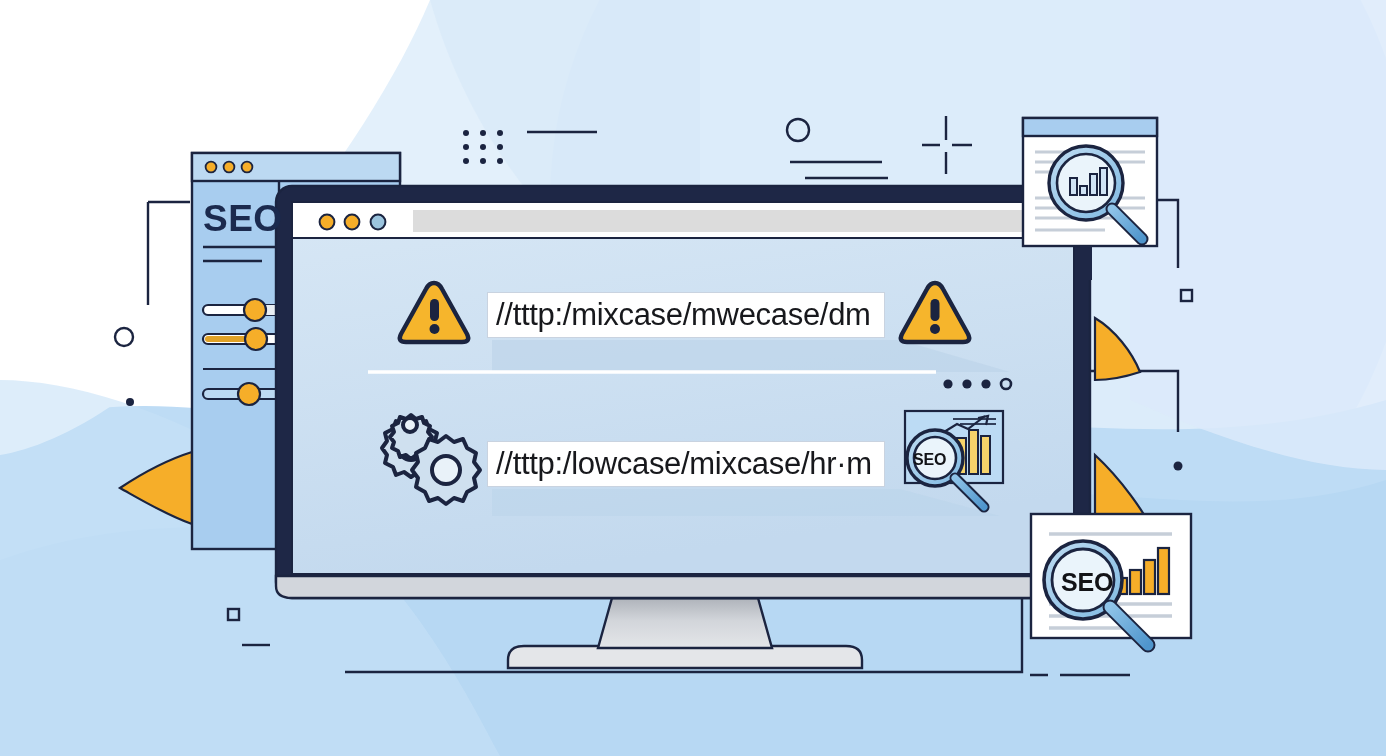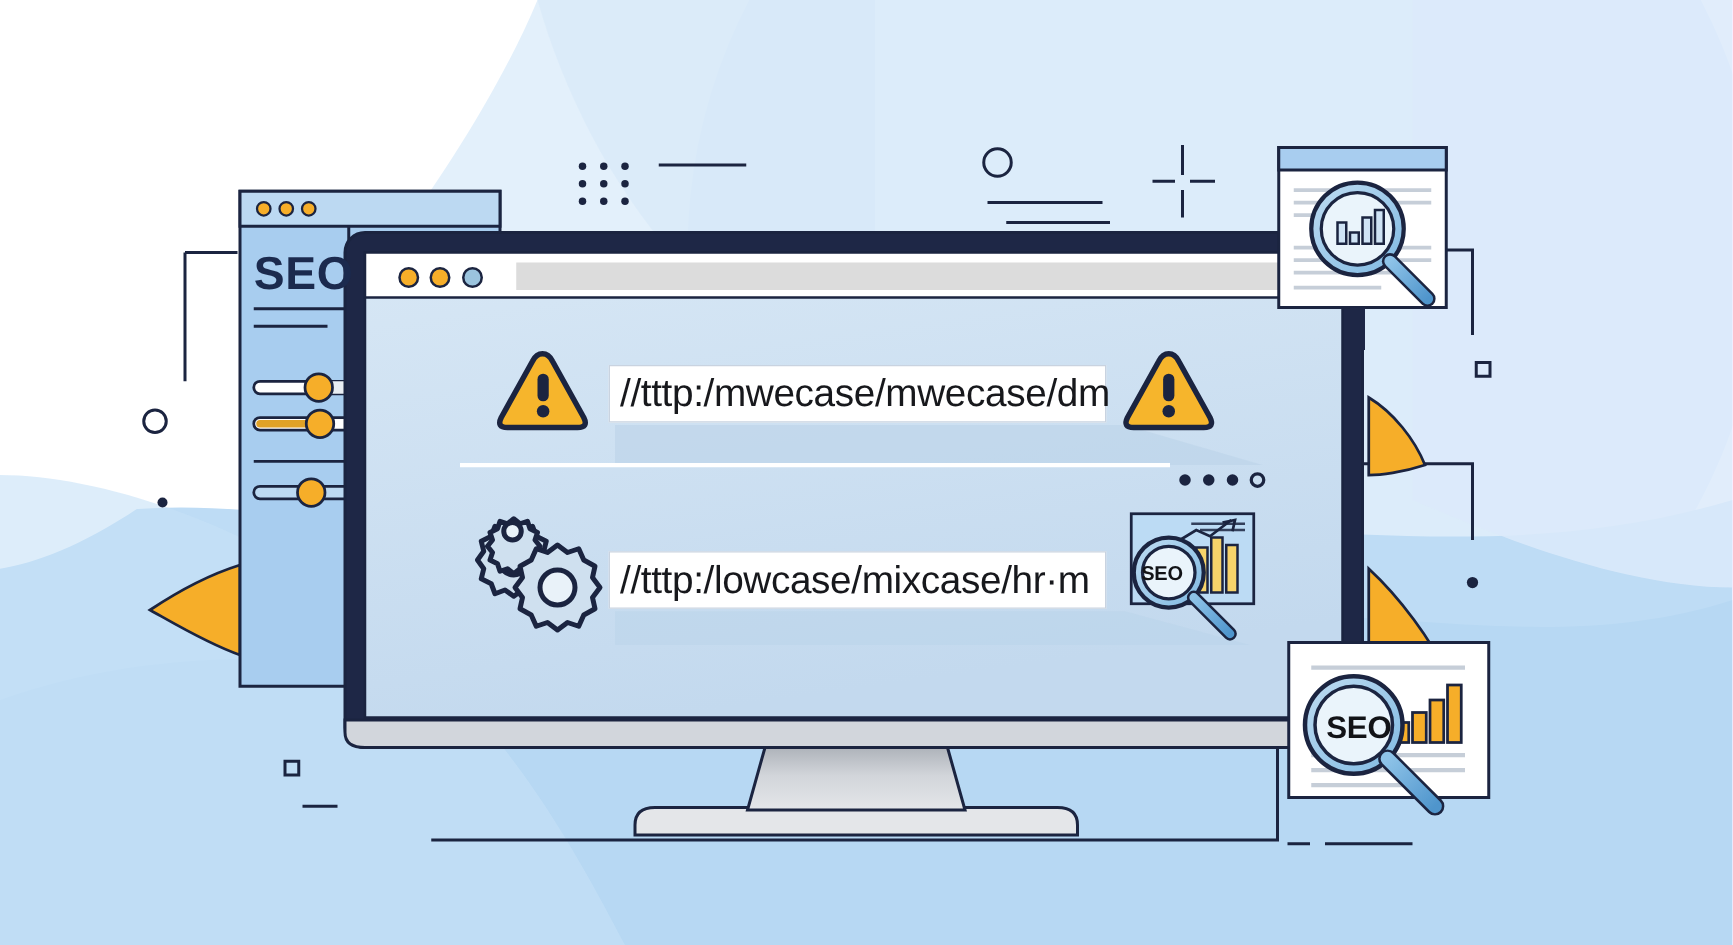--- a/index.html
+++ b/index.html
@@ -305,21 +305,21 @@
       <circle cx="1083" cy="580" r="39" fill="url(#magGrad)" stroke="#1b2440" stroke-width="3.6"></circle>
       <circle cx="1083" cy="580" r="31" fill="#eaf4fb" stroke="#1b2440" stroke-width="2.8"></circle>
       <path d="M1110,607 L1148,645" stroke="#1b2440" stroke-width="15" stroke-linecap="round"></path>
       <path d="M1110,607 L1148,645" stroke="url(#handleGrad)" stroke-width="11" stroke-linecap="round"></path>
     </g>
   </svg>
 
   <div class="seo-title">SEO</div>
 
   <div class="url-field" id="url-field-1">
-    <span class="url-text">//tttp:/mwecase/mwecase/dm</span>
+    <span class="url-text">//tttp:/mixcase/mwecase/dm</span>
   </div>
 
   <div class="url-field" id="url-field-2">
     <span class="url-text">//tttp:/lowcase/mixcase/hr·m</span>
   </div>
 
   <div class="badge-seo-label" id="badge-seo-monitor">SEO</div>
 
   <div class="badge-seo-label" id="badge-seo-card">SEO</div>
 

